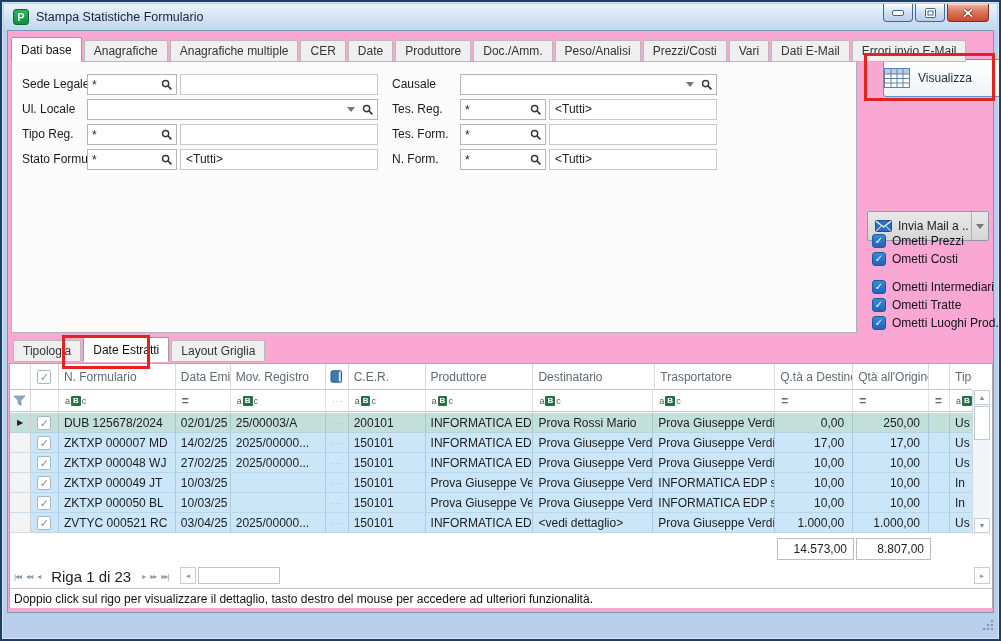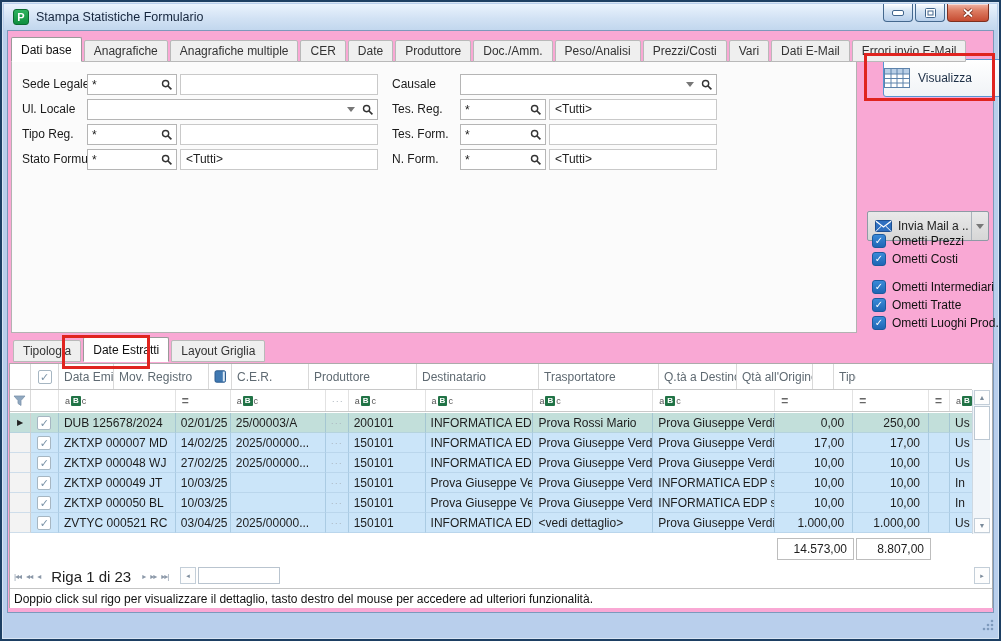--- a/index.html
+++ b/index.html
@@ -297,20 +297,21 @@
       <span class="tab">Layout Griglia</span>
     </div>
 
     <div class="gridpanel">
 
       <div class="ghead">
         <div class="cell c0"></div>
         <div class="cell c1" style="justify-content:center;padding-left:0">
             <span class="gridcb">✓</span>
           </div>
+        <div class="cell c2">N. Formulario</div>
         <div class="cell c3">Data Emi.</div>
         <div class="cell c4">Mov. Registro</div>
         <div class="cell c5" style="justify-content:center;padding-left:0">
           <svg width="13" height="13">
               <rect x="1" y="0.8" width="10.5" height="11.4" rx="1.5" fill="#4079b2" stroke="#2c5b8e"></rect>
               <rect x="8.8" y="1.6" width="2" height="9.8" fill="#dce9f5"></rect>
             </svg>
         </div>
         <div class="cell c6">C.E.R.</div>
         <div class="cell c7">Produttore</div>

